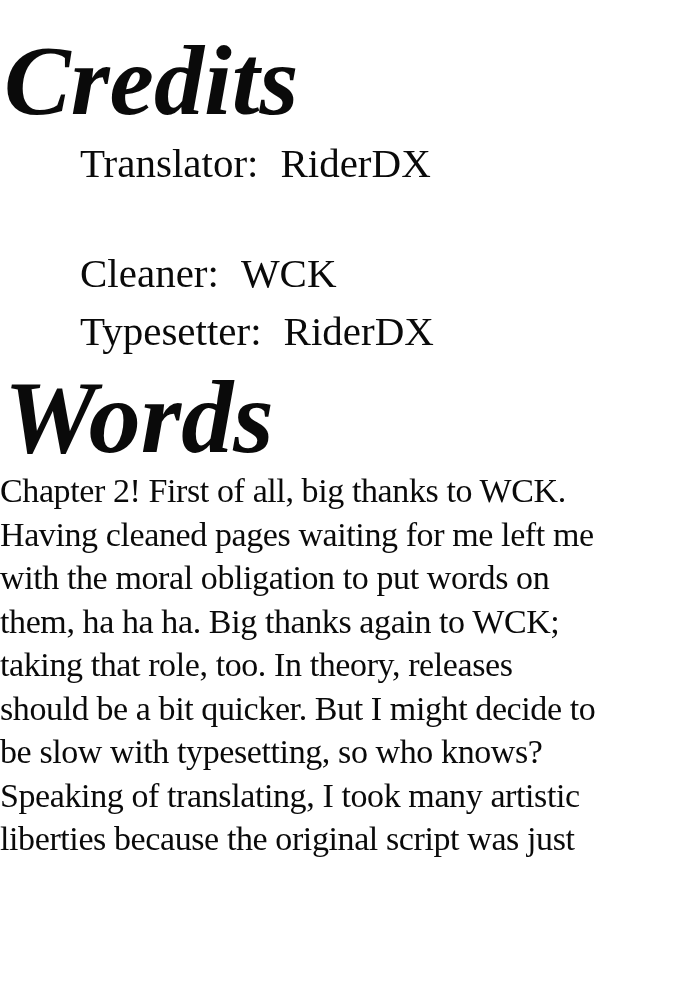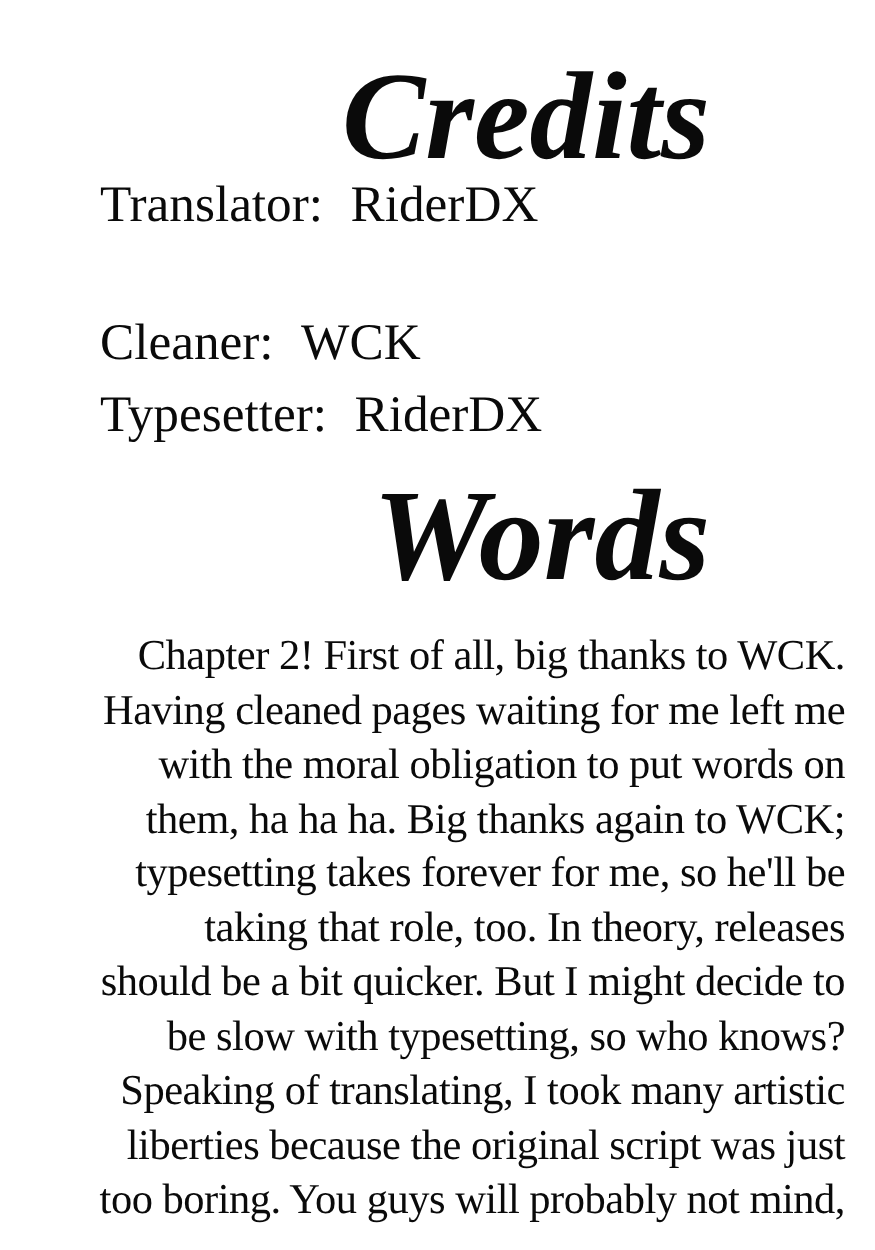--- a/index.html
+++ b/index.html
@@ -13,25 +13,25 @@
     height: 1000px;
     background: #ffffff;
     overflow: hidden;
     font-family: "Liberation Serif", serif;
     color: #0a0a0a;
   }
   .big-title {
     position: absolute;
     left: 0;
     width: 552px;
-    text-align: right;
+    text-align: left;
     font-weight: bold;
     font-style: italic;
     line-height: 1;
-    margin: 16px;
+    margin: 4px;
     white-space: nowrap;
   }
   .credits-title {
     top: 27px;
     font-size: 100px;
   }
   .words-title {
     top: 361px;
     font-size: 104px;
   }
@@ -47,22 +47,21 @@
     margin-left: 22px;
   }
   .row-translator { top: 143px; }
   .row-cleaner    { top: 221px; margin-top: 32px; }
   .row-typesetter { top: 311px; }
   .words-paragraph {
     position: absolute;
     top: 469px;
     left: 0;
     width: 676px;
-    text-align: right;
-    margin-top: 34px;
+    text-align: left;
   }
   .pline {
     font-size: 34px;
     line-height: 43.5px;
     letter-spacing: -0.4px;
     white-space: nowrap;
   }
 </style>
 </head>
 <body>
@@ -83,22 +82,20 @@
     <span class="role">Typesetter:</span><span class="name">RiderDX</span>
   </div>
 
   <h2 class="big-title words-title">Words</h2>
 
   <div class="words-paragraph">
     <div class="pline">Chapter 2! First of all, big thanks to WCK.</div>
     <div class="pline">Having cleaned pages waiting for me left me</div>
     <div class="pline">with the moral obligation to put words on</div>
     <div class="pline">them, ha ha ha. Big thanks again to WCK;</div>
-    <div class="pline">typesetting takes forever for me, so he'll be</div>
     <div class="pline">taking that role, too. In theory, releases</div>
     <div class="pline">should be a bit quicker. But I might decide to</div>
     <div class="pline">be slow with typesetting, so who knows?</div>
     <div class="pline">Speaking of translating, I took many artistic</div>
     <div class="pline">liberties because the original script was just</div>
-    <div class="pline">too boring. You guys will probably not mind,</div>
   </div>
 
 </div>
 
 </body></html>

